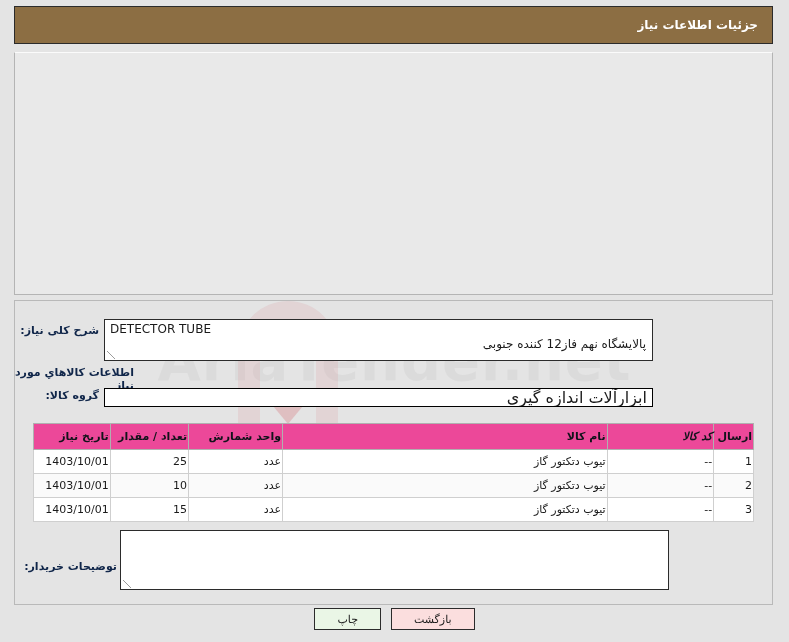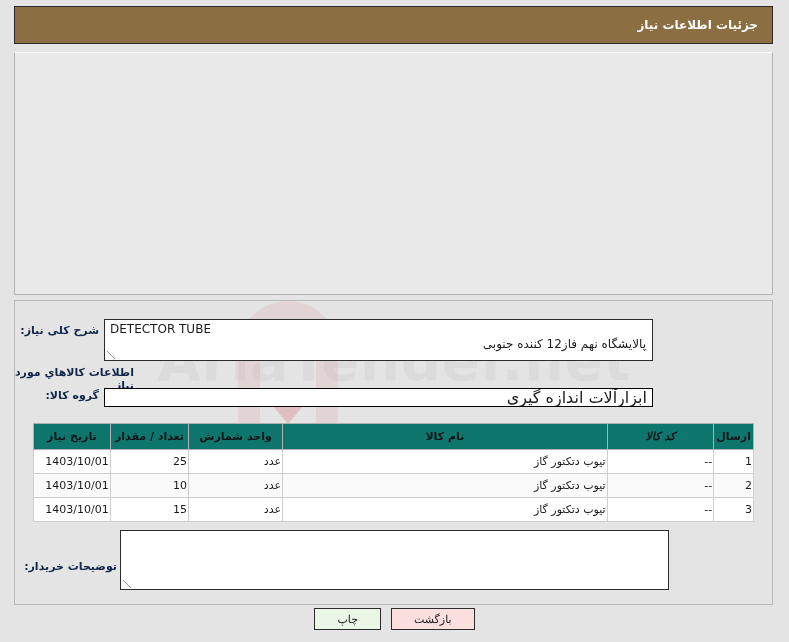--- a/index.html
+++ b/index.html
@@ -183,26 +183,27 @@
   #goods-table {
     position: absolute;
     top: 423px; right: 35px;
     width: 721px;
     border-collapse: collapse;
     background: #ffffff;
     font-size: 11px;
     z-index: 2;
   }
   #goods-table th {
-    background: #0f766e;
+    background: #ec4899;
     border: 1px solid #b0b0b0;
     color: #11131a;
     font-weight: bold;
     height: 26px;
     font-size: 11px;
+    text-align: right;
   }
   #goods-table td {
     border: 1px solid #cfcfcf;
     height: 24px;
     text-align: right;
     color: #1a1a1a;
     background: #fafafa;
   }
   #goods-table tr:nth-child(odd) td { background:#ffffff; }
   .num { direction: ltr; }

